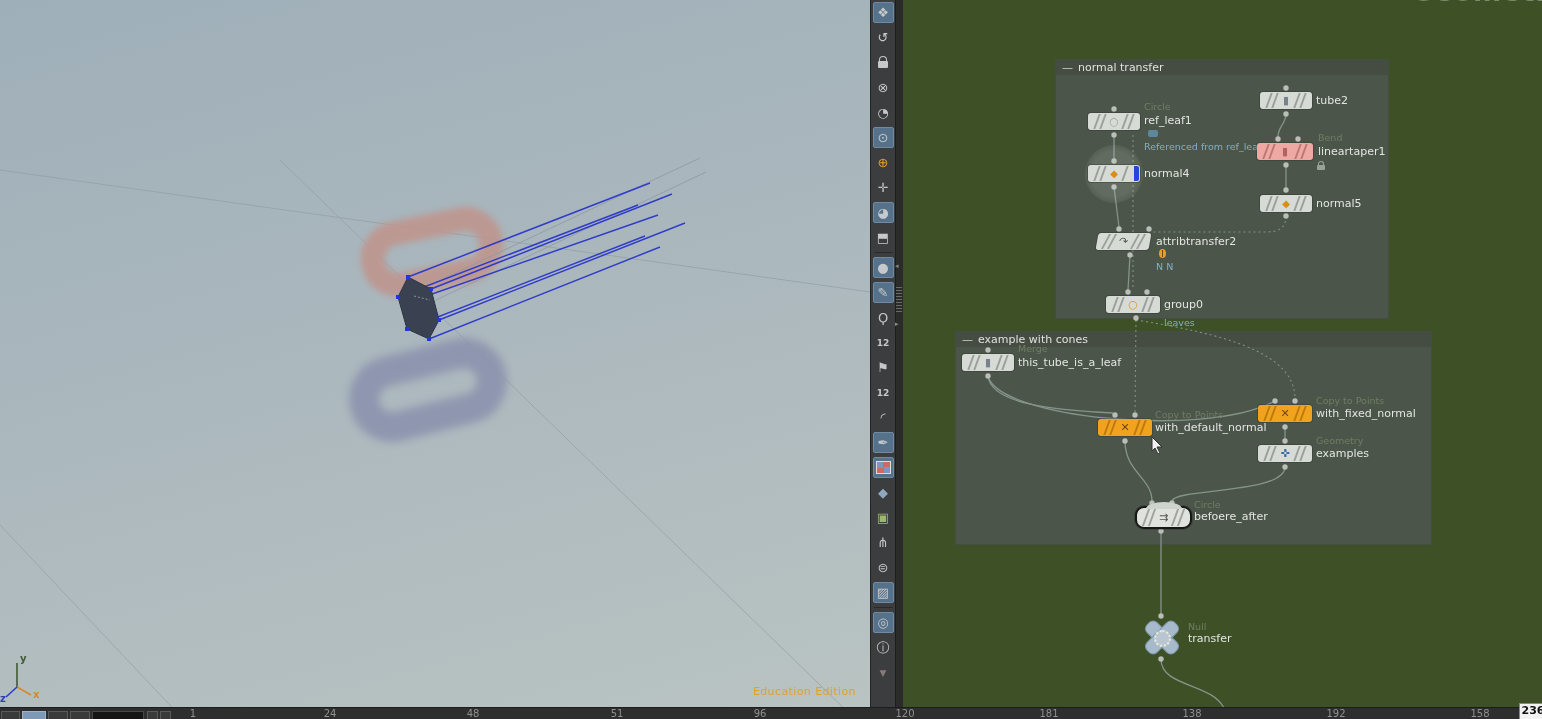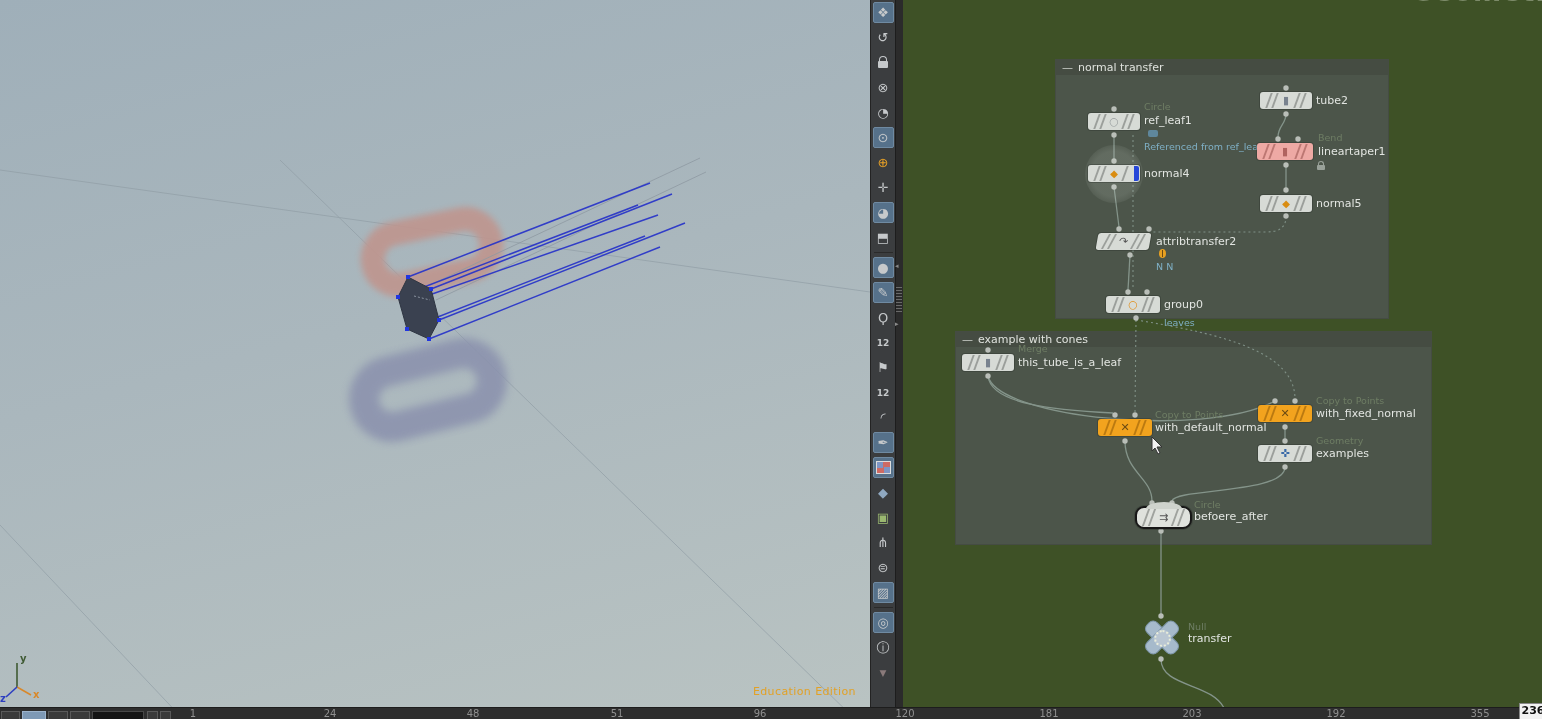--- a/index.html
+++ b/index.html
@@ -413,23 +413,23 @@
   </div>
 
   <div id="timeline" class="abs">
     <span class="tick" style="left:193px">1</span>
     <span class="tick" style="left:330px">24</span>
     <span class="tick" style="left:473px">48</span>
     <span class="tick" style="left:617px">51</span>
     <span class="tick" style="left:760px">96</span>
     <span class="tick" style="left:905px">120</span>
     <span class="tick" style="left:1049px">181</span>
-    <span class="tick" style="left:1192px">203</span>
+    <span class="tick" style="left:1192px">138</span>
     <span class="tick" style="left:1336px">192</span>
-    <span class="tick" style="left:1480px">355</span>
+    <span class="tick" style="left:1480px">158</span>
 
     <div class="tbtn" style="left:1px;width:19px"></div>
     <div class="tbtn blue" style="left:22px;width:24px"></div>
     <div class="tbtn" style="left:48px;width:20px"></div>
     <div class="tbtn" style="left:70px;width:20px"></div>
     <div class="tbtn dark" style="left:92px;width:52px"></div>
     <div class="tbtn" style="left:147px;width:11px"></div>
     <div class="tbtn" style="left:160px;width:11px"></div>
     <div id="framebox">236</div>
   </div>

